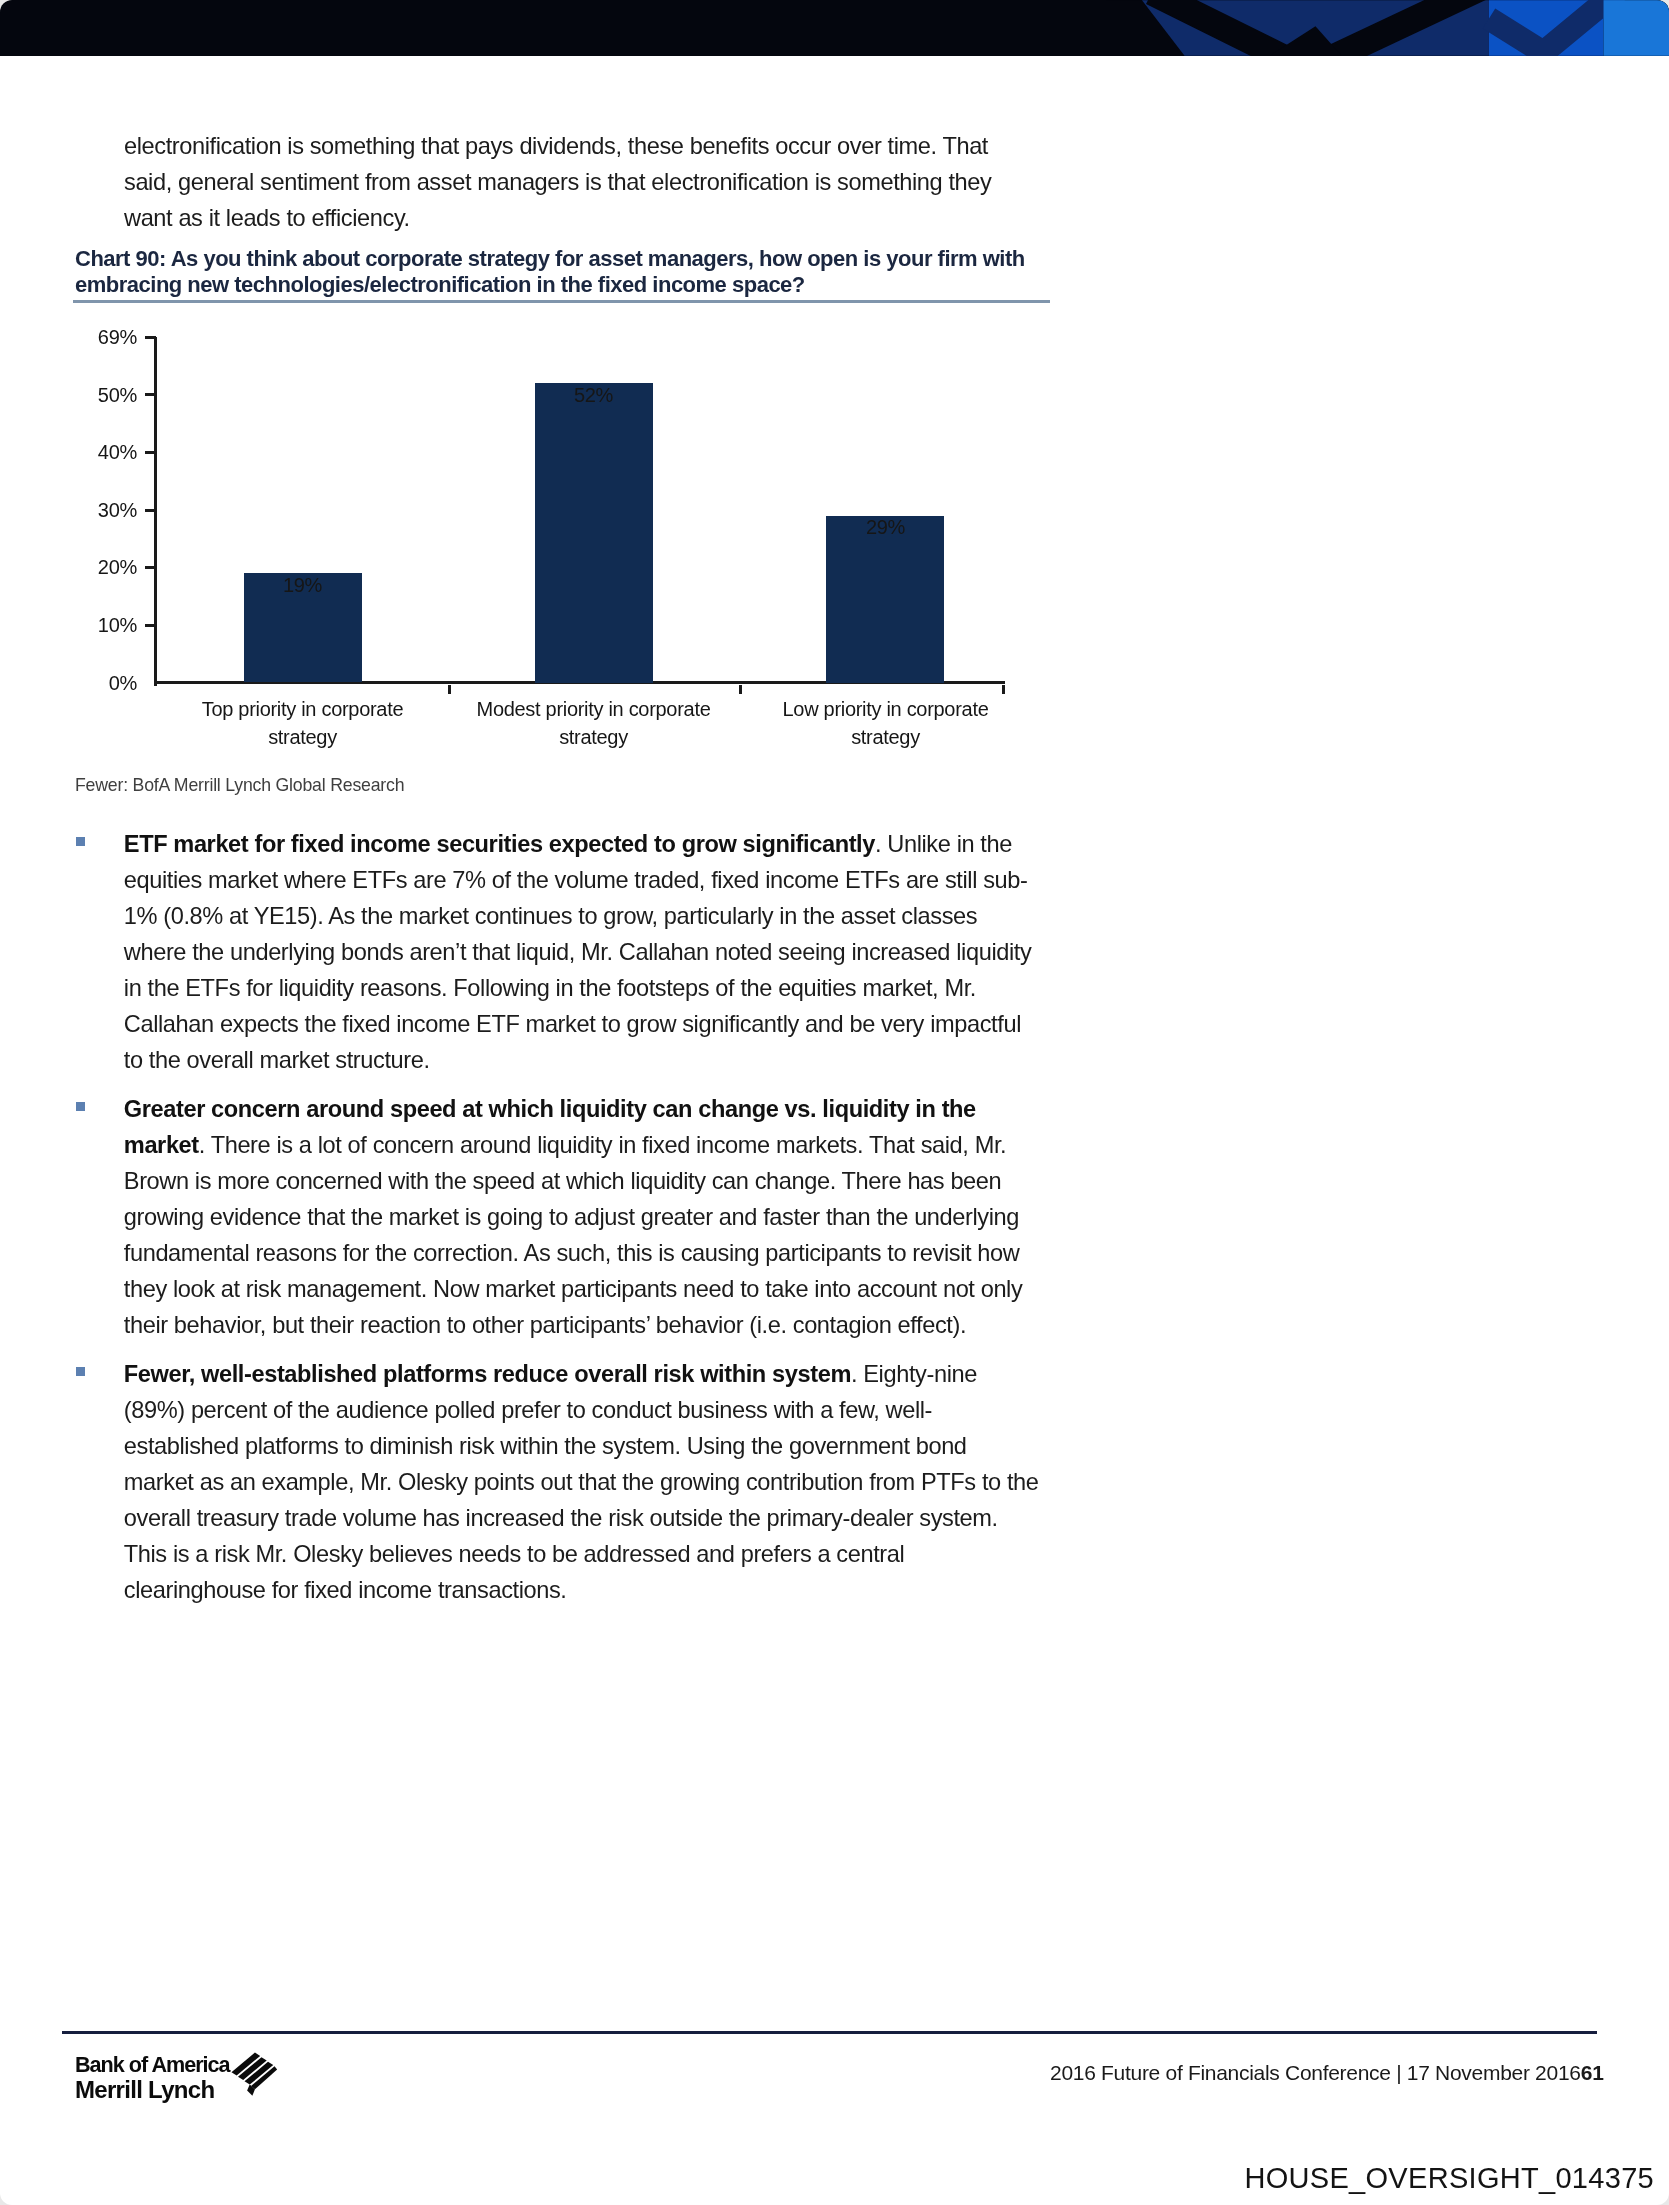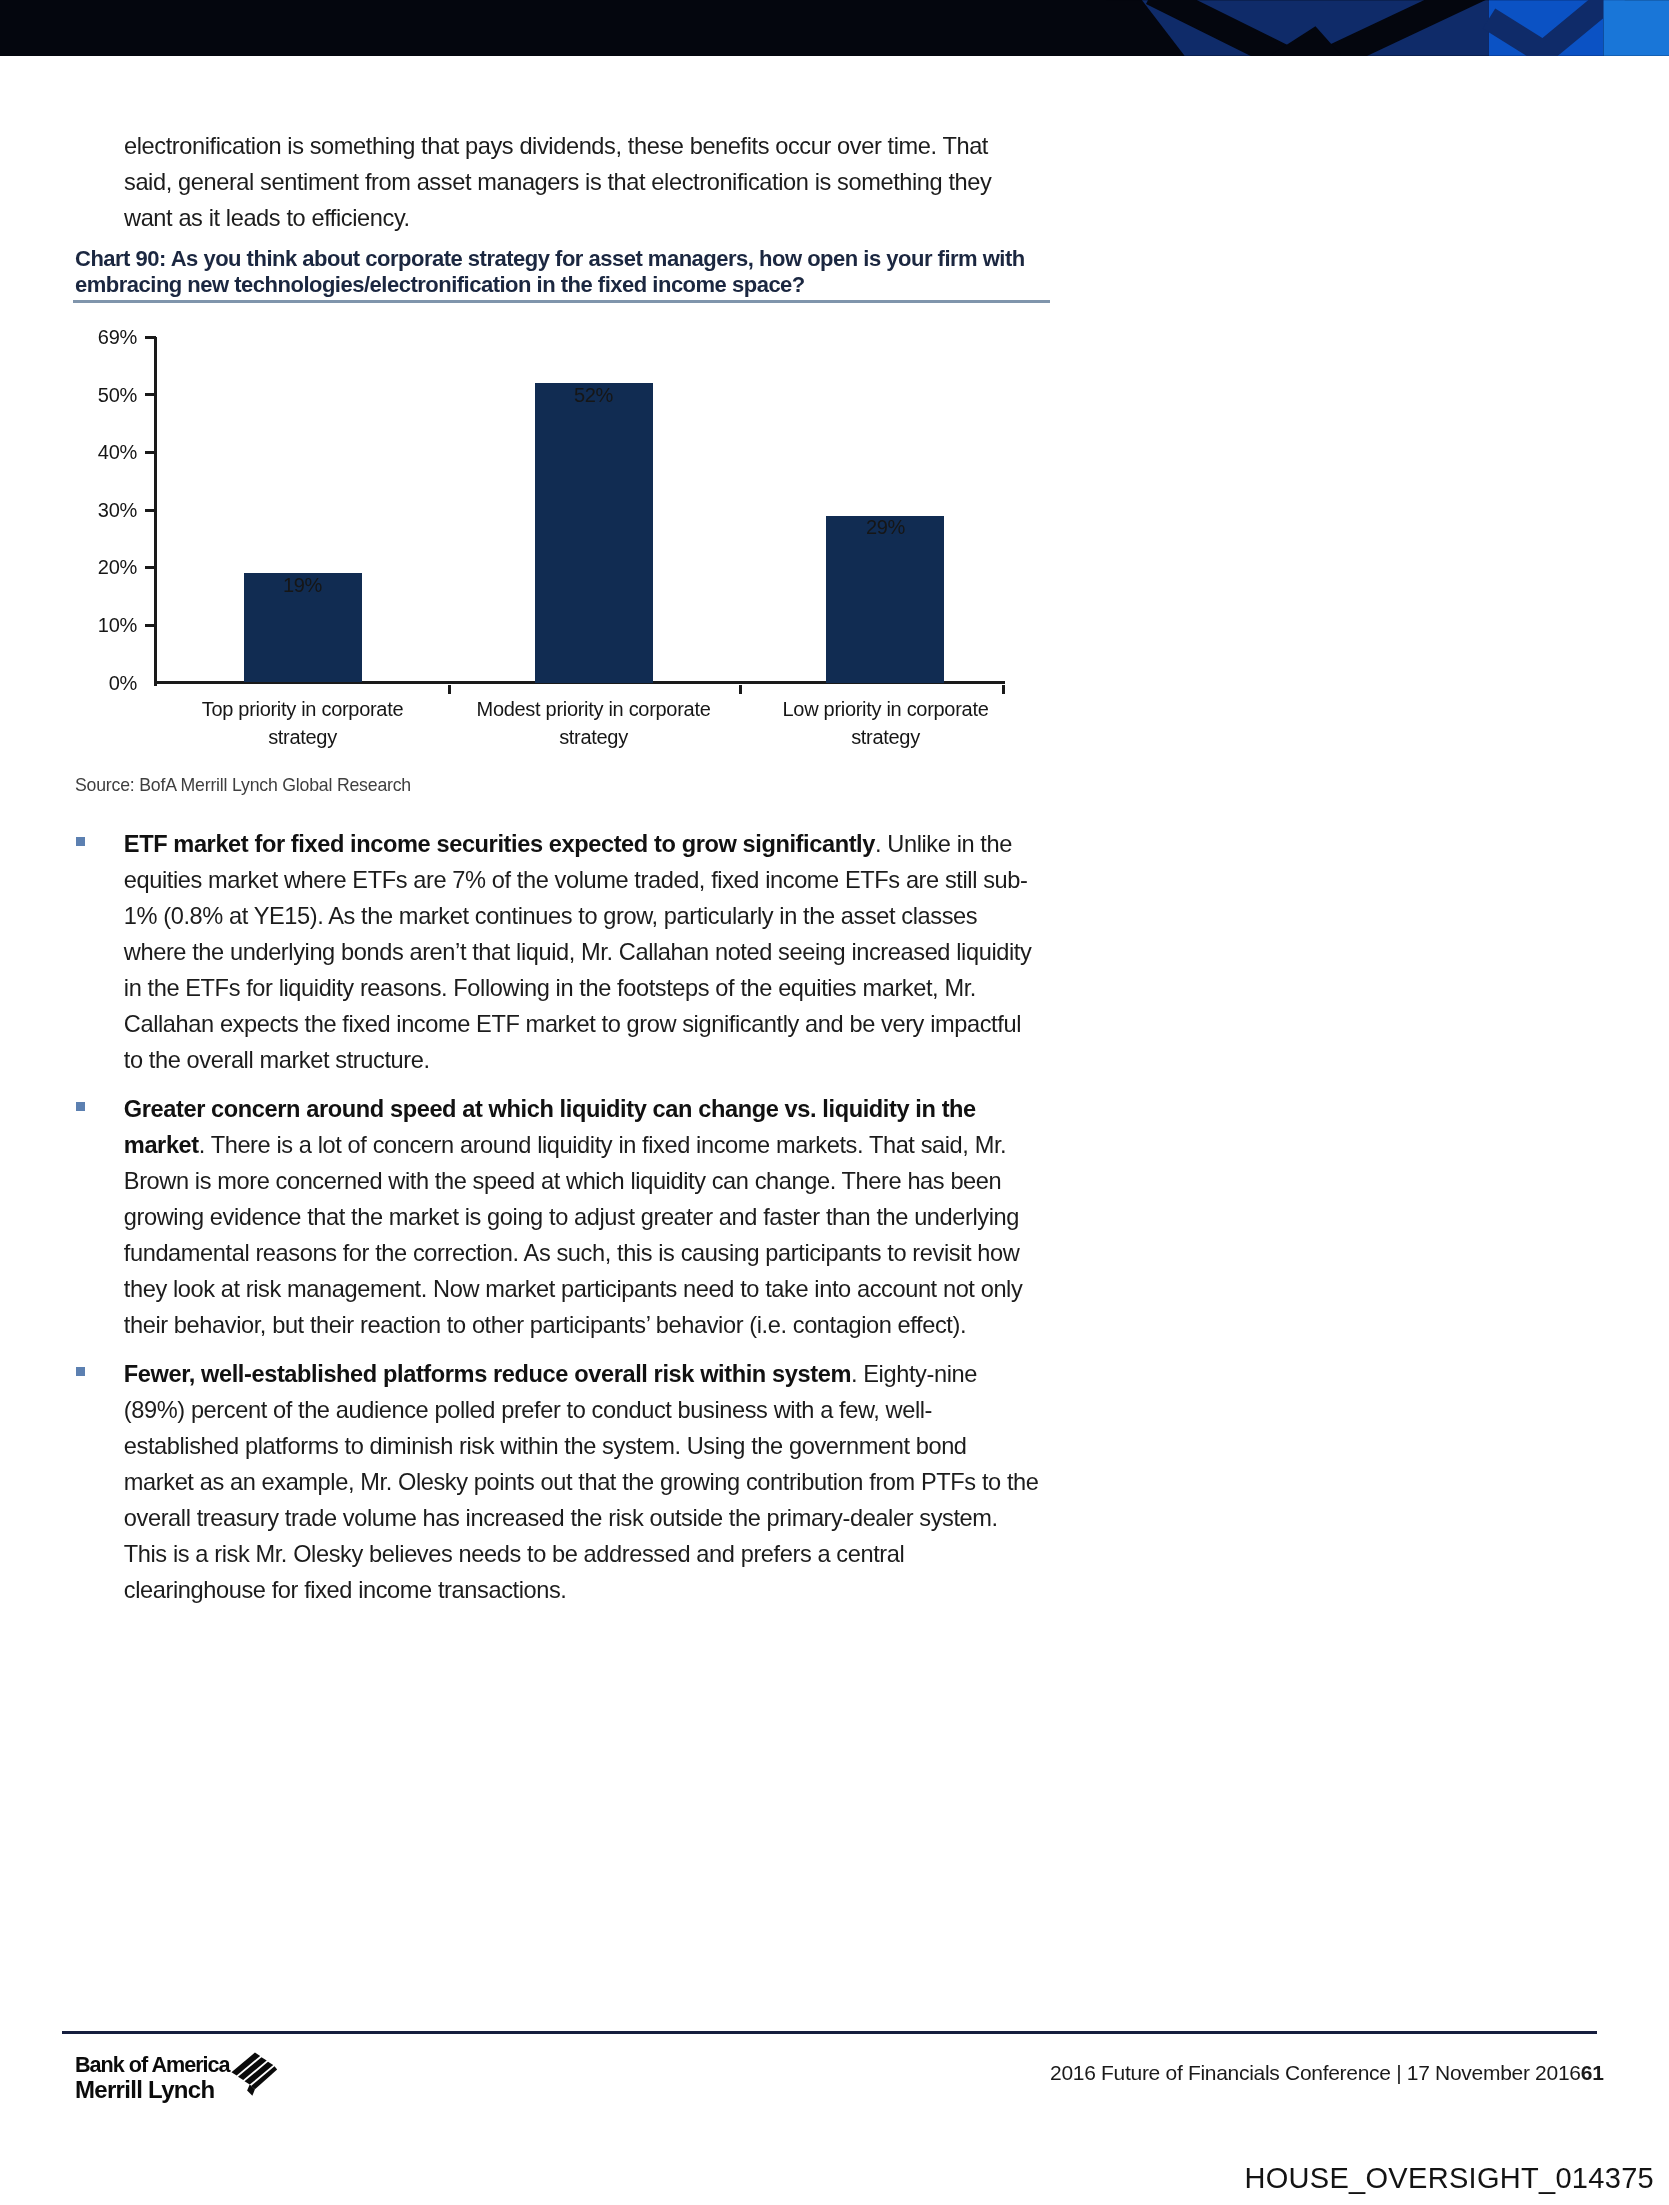--- a/index.html
+++ b/index.html
@@ -3,20 +3,21 @@
 <meta charset="utf-8">
 <style>
   html,body{margin:0;padding:0;background:#e8e8e8;}
   .page{
     position:relative;
     width:1669px;height:2205px;
     background:#ffffff;
     font-family:"Liberation Sans",sans-serif;
     color:#1c1c1c;
     overflow:hidden;
+    border-radius:12px;
   }
   
   .banner{
     position:absolute;left:0;top:0;width:1669px;height:56px;
     background:#04060e;
   }
   .banner svg{position:absolute;right:0;top:0;display:block;}
   
   .intro{
     position:absolute;left:124px;top:128px;width:916px;
@@ -149,21 +150,21 @@
         <div>Modest priority in corporate</div>
         <div>strategy</div>
       </div>
       <div class="bar" style="left: 826px; top: 516px; width: 118px; height: 167px; background: rgb(17, 44, 82);"></div>
       <div class="val-label" style="left: 820px; top: 484px;">29%</div>
       <div class="cat-label" style="left: 748px; top: 696px;">
         <div>Low priority in corporate</div>
         <div>strategy</div>
       </div>
     </div>
-  <div class="source-line">Source: BofA Merrill Lynch Global Research</div>
+  <div class="source-line">Fewer: BofA Merrill Lynch Global Research</div>
 
   <ul class="bullets">
     <li>
       <span class="bullet-marker"></span>
       <p class="bullet-text"><strong>ETF market for fixed income securities expected to grow significantly</strong><span>. Unlike in the equities market where ETFs are 7% of the volume traded, fixed income ETFs are still sub-1% (0.8% at YE15). As the market continues to grow, particularly in the asset classes where the underlying bonds aren’t that liquid, Mr. Callahan noted seeing increased liquidity in the ETFs for liquidity reasons. Following in the footsteps of the equities market, Mr. Callahan expects the fixed income ETF market to grow significantly and be very impactful to the overall market structure.</span></p>
     </li>
     <li>
       <span class="bullet-marker"></span>
       <p class="bullet-text"><strong>Greater concern around speed at which liquidity can change vs. liquidity in the market</strong><span>. There is a lot of concern around liquidity in fixed income markets. That said, Mr. Brown is more concerned with the speed at which liquidity can change. There has been growing evidence that the market is going to adjust greater and faster than the underlying fundamental reasons for the correction. As such, this is causing participants to revisit how they look at risk management. Now market participants need to take into account not only their behavior, but their reaction to other participants’ behavior (i.e. contagion effect).</span></p>
     </li>

